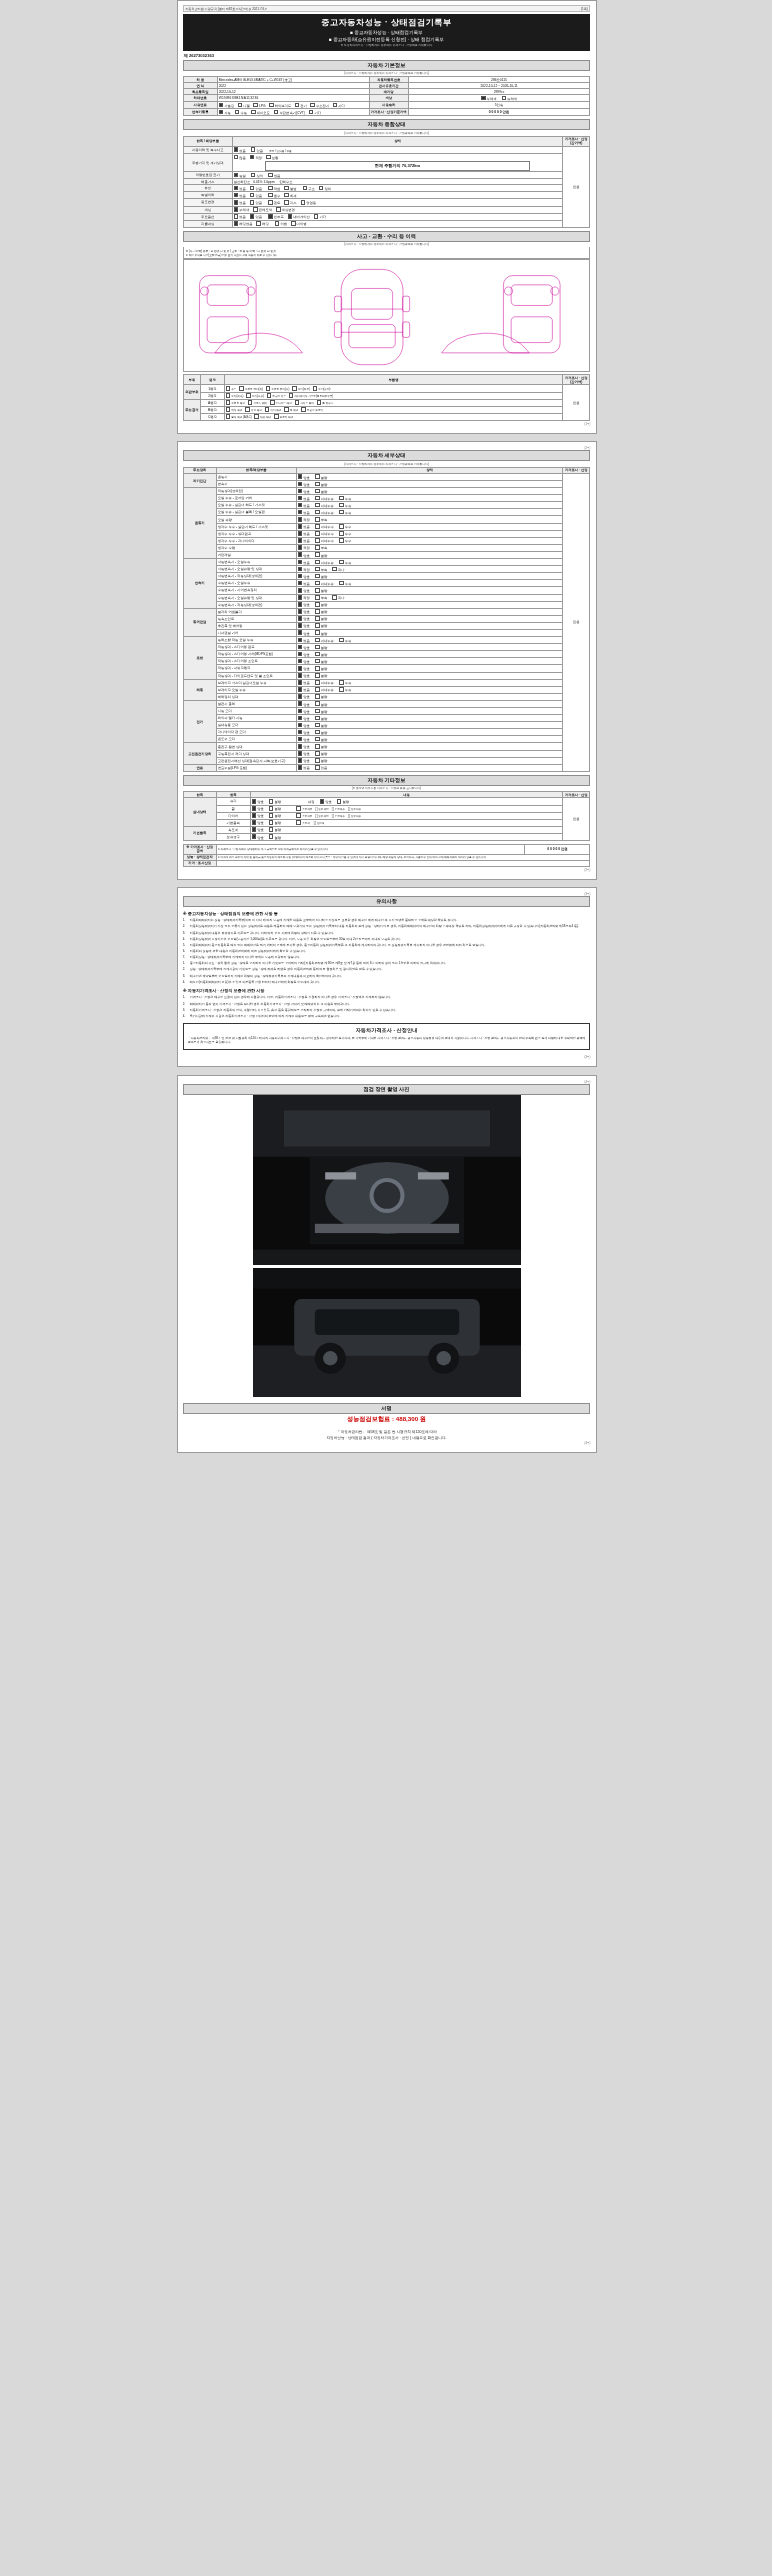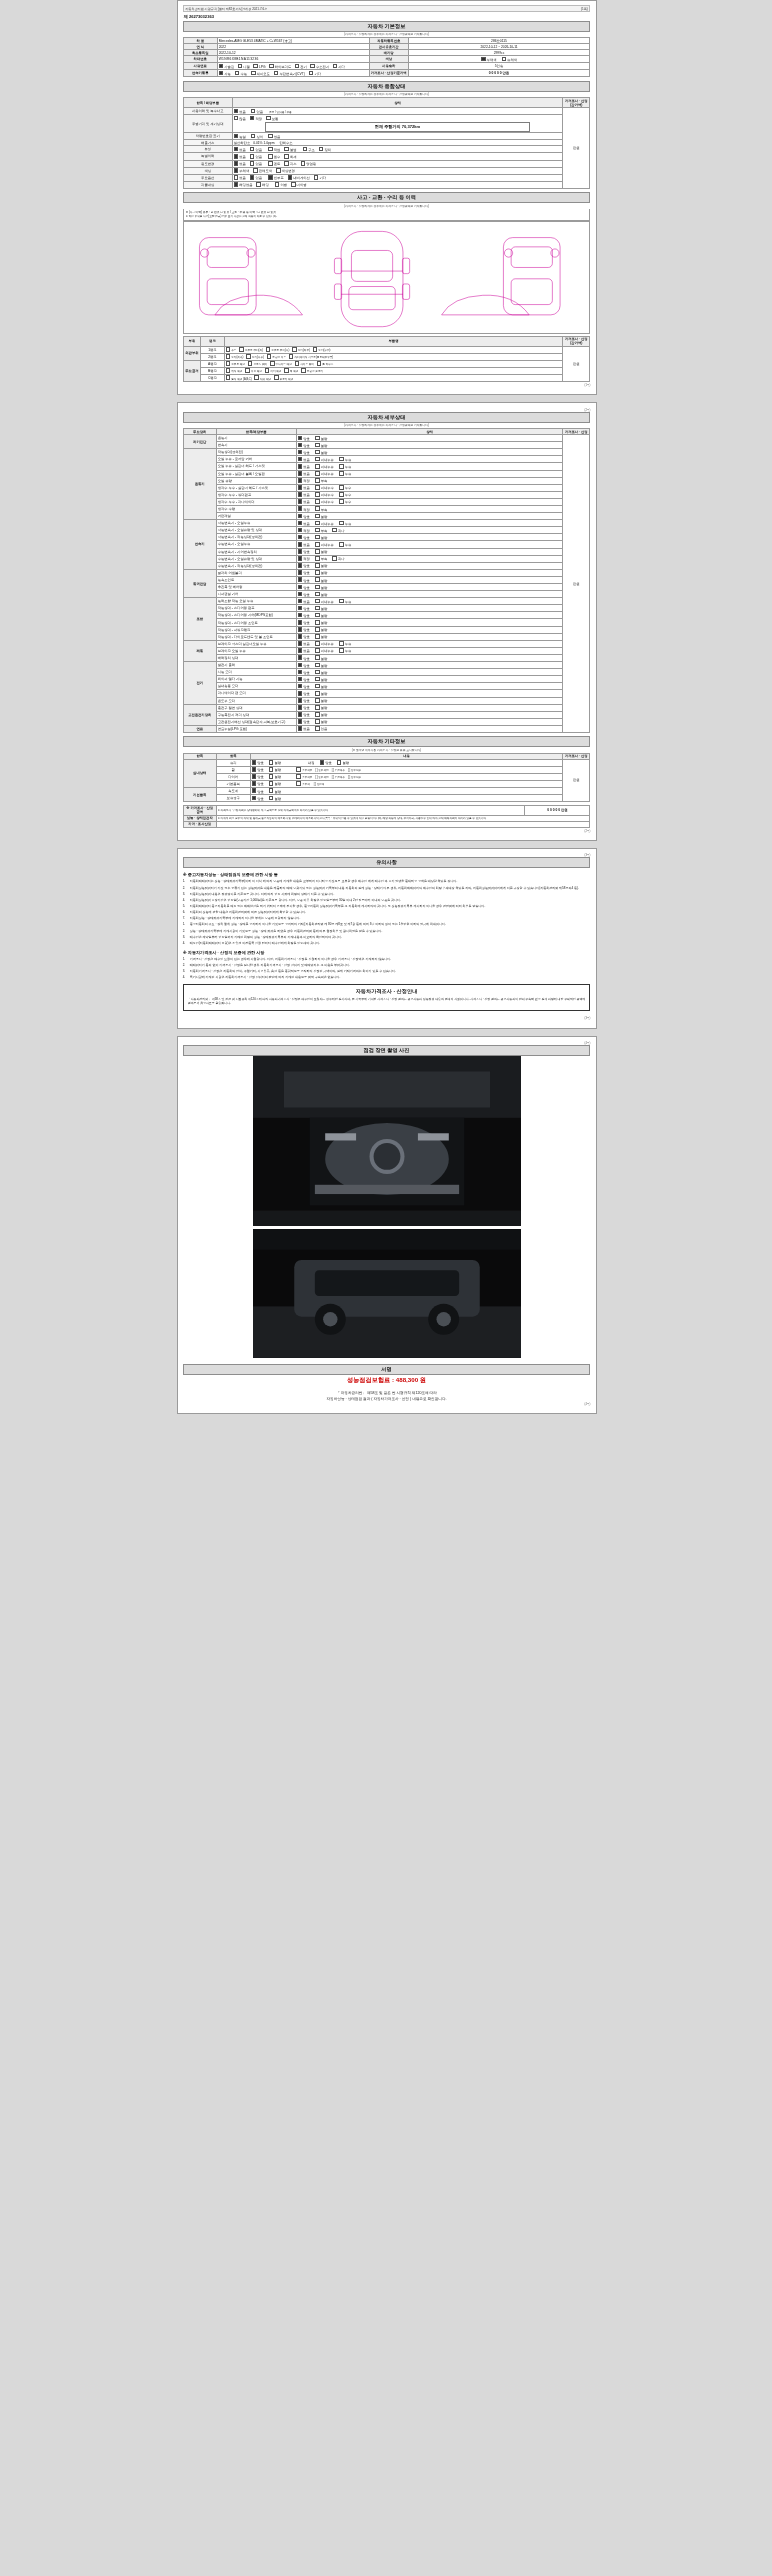--- a/index.html
+++ b/index.html
@@ -53,20 +53,26 @@
 
 <div class="page">
 
   <div class="sheet">
     <div class="sheet-inner">
       <div class="tinybar">
         <span>자동차관리법 시행규칙 [별지 제82호서식] &lt;개정 2021.7.6.&gt;</span>
         <span>(1쪽)</span>
       </div>
 
+      <div class="hdr-black">
+        <div class="t1">중고자동차성능 · 상태점검기록부</div>
+        <div class="t2">■ 중고자동차성능 · 상태점검기록부</div>
+        <div class="t2">■ 중고자동차(소유권이전등록 신청전) · 상태 점검기록부</div>
+        <div class="t3">※ 자동차가격조사 · 산정하려는 경우에는 가격조사 · 산정액을 기재합니다</div>
+      </div>
 
       <div class="docno">제 26273032363</div>
 
       <div class="secbar">자동차 기본정보</div>
       <div class="secsub">(가격조사 · 산정하려는 경우에는 가격조사 · 산정금액을 기재합니다)</div>
 
       <table class="tbl-fixed">
         <tbody>
             <tr>
           <td class="lab" style="width:31px">차 명</td>

